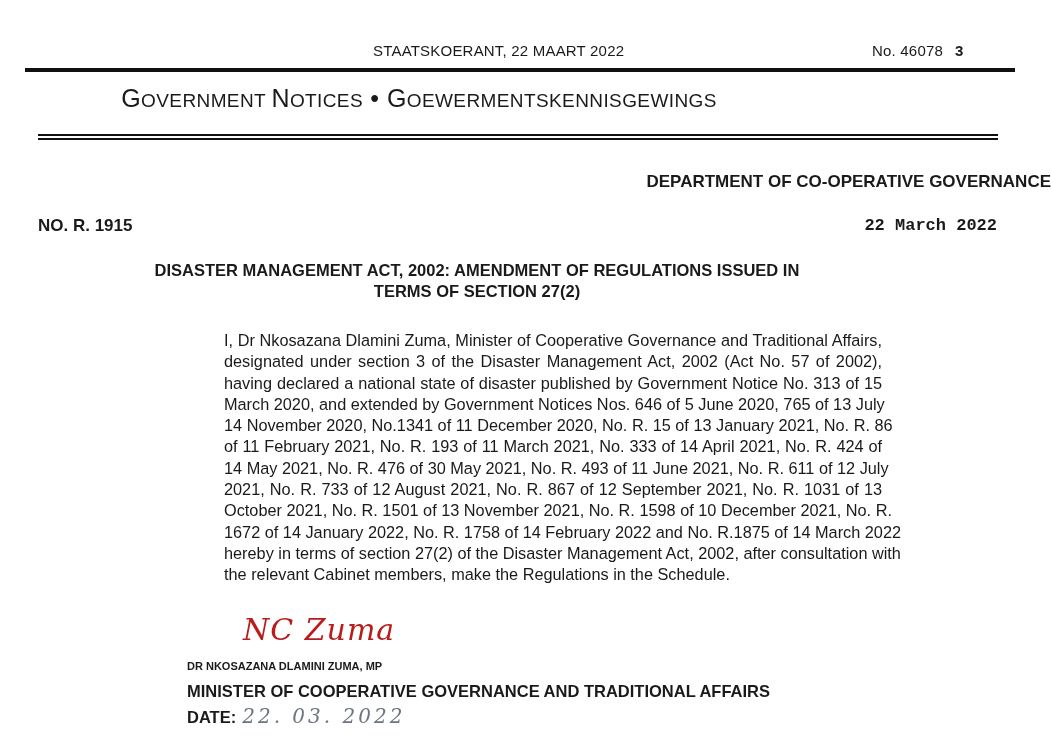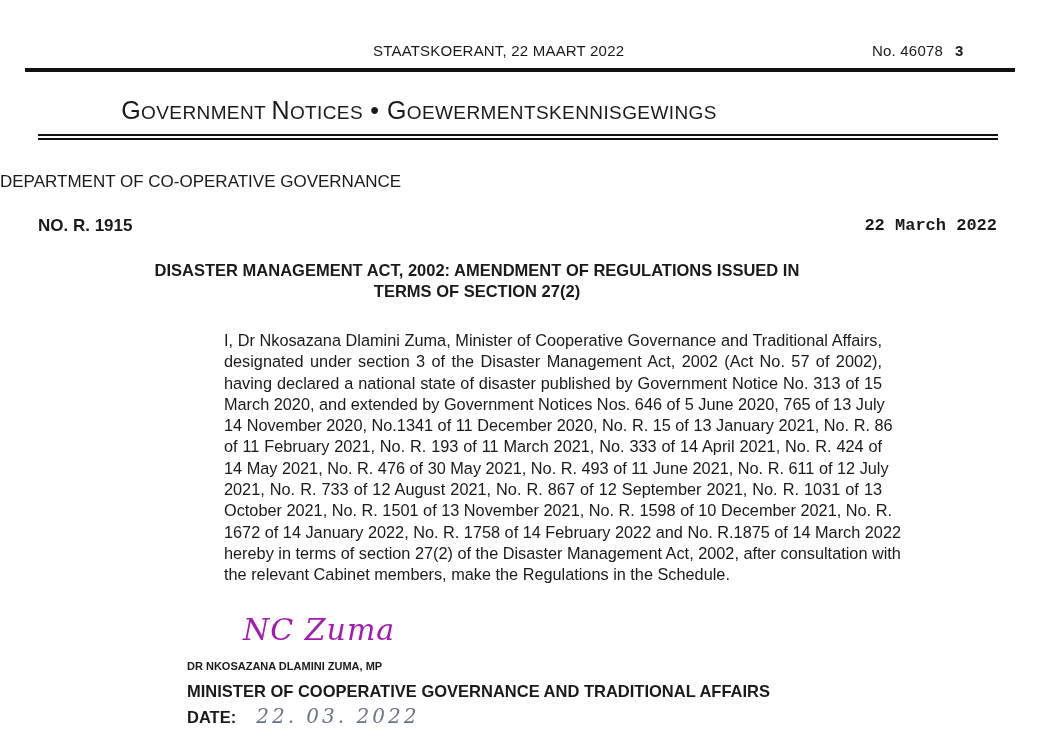--- a/index.html
+++ b/index.html
@@ -3,37 +3,37 @@
   <meta charset="utf-8">
   <style>
     html, body { margin: 0; padding: 0; background: #ffffff; }
     body { width: 1051px; height: 741px; position: relative; overflow: hidden; color: #1a1a1a; font-family: "Liberation Sans", sans-serif; }
     .abs { position: absolute; }
     .running-head { top: 42px; left: 0; width: 1051px; font-size: 15px; letter-spacing: 0.2px; }
     .running-head .center { position: absolute; left: 373px; top: 0; }
     .running-head .right { position: absolute; left: 872px; top: 0; }
     .running-head .pg { font-weight: bold; margin-left: 12px; }
     .thick-rule { top: 68px; left: 25px; width: 990px; height: 4px; background: #111; }
-    .section-title { top: 96px; left: 0; width: 838px; text-align: center; font-size: 25px; letter-spacing: 0.4px; }
+    .section-title { top: 84px; left: 0; width: 838px; text-align: center; font-size: 25px; letter-spacing: 0.4px; }
     .section-title .big { font-size: 25px; }
     .section-title .small { font-size: 19px; }
     .double-rule-1 { top: 134px; left: 38px; width: 960px; height: 1.5px; background: #111; }
     .double-rule-2 { top: 138px; left: 38px; width: 960px; height: 1.5px; background: #111; }
-    .dept { top: 172px; left: 0; width: 1051px; text-align: left; font-size: 17px; font-weight: normal; }
+    .dept { top: 172px; left: 0; width: 1051px; text-align: right; font-size: 17px; font-weight: bold; }
     .notice-no { top: 216px; left: 38px; font-size: 17px; font-weight: bold; }
     .notice-date { top: 216px; right: 54px; font-size: 17px; font-weight: bold; font-family: Liberation Mono, monospace; }
     .act-title { top: 260px; left: 0; width: 954px; text-align: center; font-size: 16.5px; font-weight: bold; line-height: 21px; }
     .body-text { top: 330px; left: 186px; width: 696px; font-size: 16.3px; line-height: 21.3px; text-align: justify; }
     .body-text .ln { display: block; text-align: justify; text-align-last: justify; height: 21.3px; white-space: nowrap; margin-left: 38px; }
     .body-text .ln.last { text-align-last: left; }
-    .signature { top: 612px; left: 243px; font-family: "DejaVu Serif", serif; font-style: italic; font-size: 30px; color: #a21caf; letter-spacing: 1px; }
+    .signature { top: 612px; left: 243px; font-family: "DejaVu Serif", serif; font-style: italic; font-size: 30px; color: #b91c1c; letter-spacing: 1px; }
     .sig-name { top: 660px; left: 187px; font-size: 11px; font-weight: bold; }
     .sig-title { top: 682px; left: 187px; font-size: 16.5px; font-weight: bold; }
     .sig-date { top: 704px; left: 187px; font-size: 16.5px; font-weight: bold; }
-    .sig-date .hand { font-weight: normal; font-family: "DejaVu Serif", serif; font-style: italic; color: #6b7480; font-size: 20px; letter-spacing: 3px; margin-left: 20px; }
+    .sig-date .hand { font-weight: normal; font-family: "DejaVu Serif", serif; font-style: italic; color: #6b7480; font-size: 20px; letter-spacing: 3px; margin-left: 6px; }
   </style>
 </head>
 <body>
 
 <div class="abs running-head">
   <span class="center">STAATSKOERANT, 22 MAART 2022</span>
   <span class="right">
     <span>No. 46078</span><span class="pg">3</span>
   </span>
 </div>

